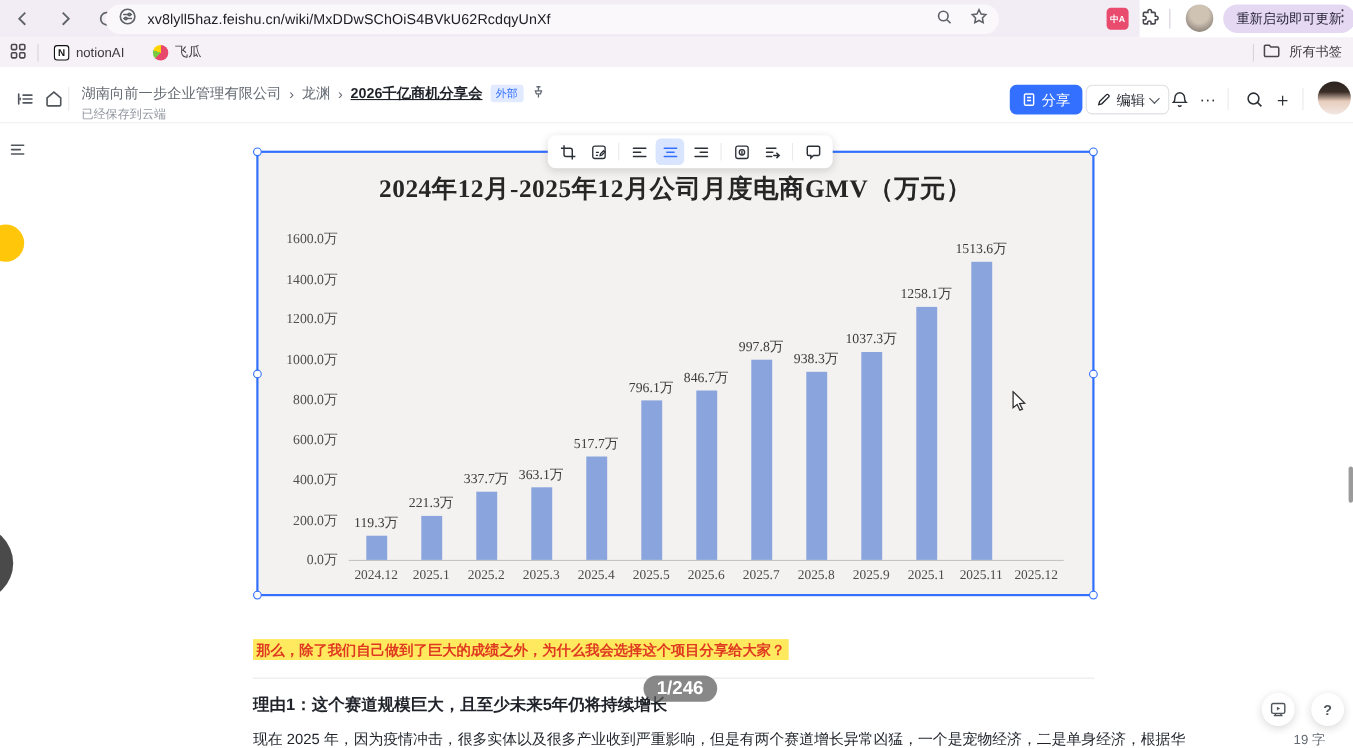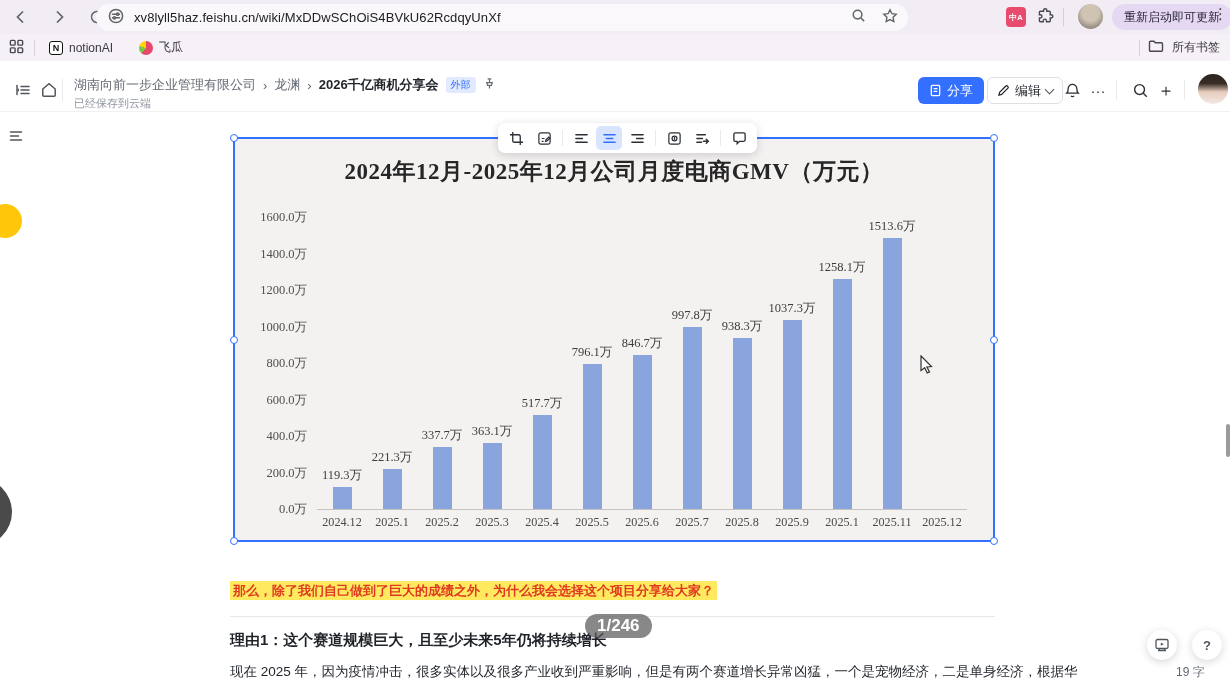--- a/index.html
+++ b/index.html
@@ -1,19 +1,19 @@
 <!DOCTYPE html>
 <html><head>
 <meta charset="utf-8">
 <style>
   * { margin:0; padding:0; box-sizing:border-box; }
   html,body { width:1230px; height:680px; overflow:hidden; font-family:"Liberation Sans","DejaVu Sans",sans-serif; background:#fff; position:relative; }
 
   
-  .chrome-bar { position:absolute; top:0; left:0; width:1230px; height:34px; background:#f2edf5; display:flex; align-items:center; }
+  .chrome-bar { position:absolute; top:0; left:0; width:1036px; height:34px; background:#f2edf5; display:flex; align-items:center; }
   .nav-ic { width:30px; height:30px; display:flex; align-items:center; justify-content:center; color:#5f6368; }
   .omnibox { position:absolute; left:96px; top:4px; width:812px; height:27px; background:#fbf8fc; border-radius:14px; display:flex; align-items:center; padding:0 12px; }
   .omnibox .tune { margin-right:10px; }
   .url-text { font-size:13px; color:#202124; letter-spacing:.1px; white-space:nowrap; overflow:hidden; }
   .omni-right { position:absolute; right:10px; display:flex; gap:16px; align-items:center; }
   .ext-zh { position:absolute; left:1006px; top:7px; width:20px; height:20px; border-radius:4px; background:#e94b6e; color:#fff; font-size:8px; font-weight:bold; display:flex; align-items:center; justify-content:center; }
   .puzzle { position:absolute; left:1036px; top:7px; }
   .tb-divider { position:absolute; left:1063px; top:8px; width:1px; height:18px; background:#d6cede; }
   .chrome-avatar { position:absolute; left:1078px; top:4px; width:25px; height:25px; border-radius:50%; background:radial-gradient(circle at 50% 35%, #cfc4b4 0 40%, #9f948a 70%, #7d736b 100%); }
   .update-pill { position:absolute; left:1112px; top:4px; height:26px; padding:0 12px; background:#e5d8f3; border-radius:13px; display:flex; align-items:center; font-size:12px; color:#221f31; white-space:nowrap; }
@@ -28,21 +28,21 @@
   .feigua-ic { width:14px; height:14px; border-radius:50%; background:conic-gradient(#e8486b 0 62%, #7ac943 62% 80%, #ffd400 80% 100%); }
   .bm-right { position:absolute; right:10px; display:flex; align-items:center; gap:8px; }
   .bm-right .bm-div { margin:0; }
   .folder-ic { color:#5f6368; }
 
   
   .fs-header { position:absolute; top:61px; left:0; width:1230px; height:51px; background:#fff; border-bottom:1px solid #f1f1f2; }
   .fs-left-ic { position:absolute; top:81px; width:18px; height:18px; color:#51565d; }
   .hdr-divider { position:absolute; left:62px; top:79px; width:1px; height:22px; background:#e8eaec; }
   .crumbs { position:absolute; left:74px; top:76px; font-size:13px; color:#646a73; display:flex; align-items:center; gap:7px; white-space:nowrap; }
-  .crumb-page { color:#1f2329; font-weight:bold; }
+  .crumb-page { color:#1f2329; font-weight:bold;text-decoration:underline; }
   .ext-badge { background:#e1eaff; color:#3370ff; font-size:10px; padding:1px 5px; border-radius:3px; }
   .save-status { position:absolute; left:74px; top:96px; font-size:11px; color:#8f959e; }
   .share-btn { position:absolute; left:918px; top:77px; height:27px; background:#3370ff; color:#fff; border:none; border-radius:6px; font-size:13px; display:flex; align-items:center; gap:5px; padding:0 11px; }
   .edit-btn { position:absolute; left:987px; top:77px; height:27px; background:#fff; color:#1f2329; border:1px solid #dee0e3; border-radius:6px; font-size:13px; display:flex; align-items:center; gap:5px; padding:0 9px; }
   .chev { width:7px; height:7px; border-right:1.4px solid #51565d; border-bottom:1.4px solid #51565d; transform:rotate(45deg); margin-top:-3px; }
   .hdr-ic { position:absolute; top:80px; width:20px; height:20px; display:flex; align-items:center; justify-content:center; color:#2b2f36; }
   .hdr-vdiv { position:absolute; top:80px; width:1px; height:20px; background:#e8eaec; }
   .fs-avatar { position:absolute; left:1198px; top:74px; width:30px; height:30px; border-radius:50%; background:linear-gradient(180deg,#2b2320 0%,#3a2d26 32%,#e7cdbd 60%,#f2e8e3 100%); }
 
   

